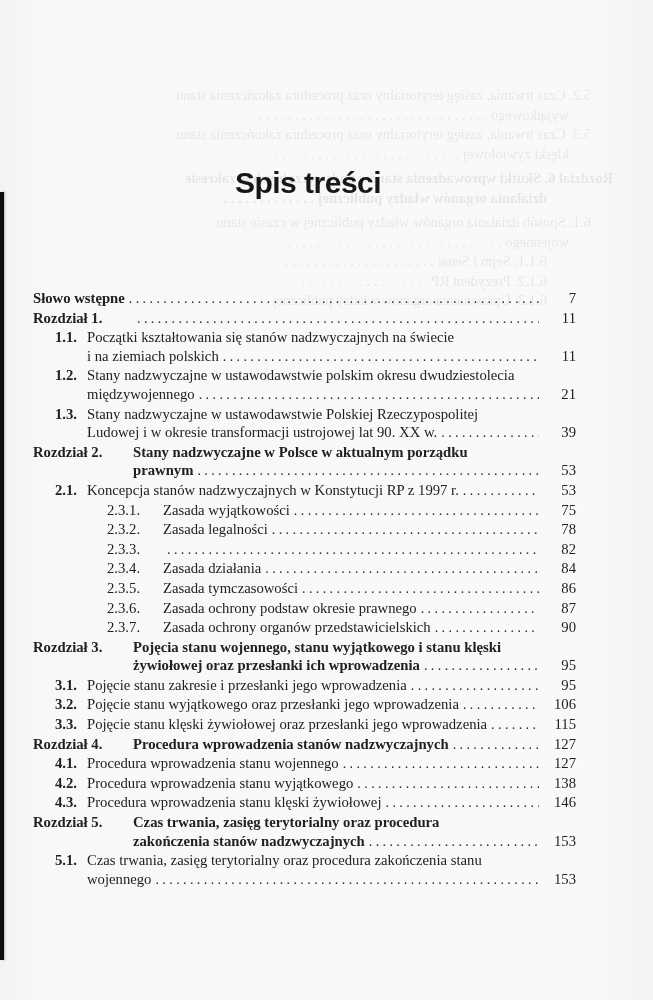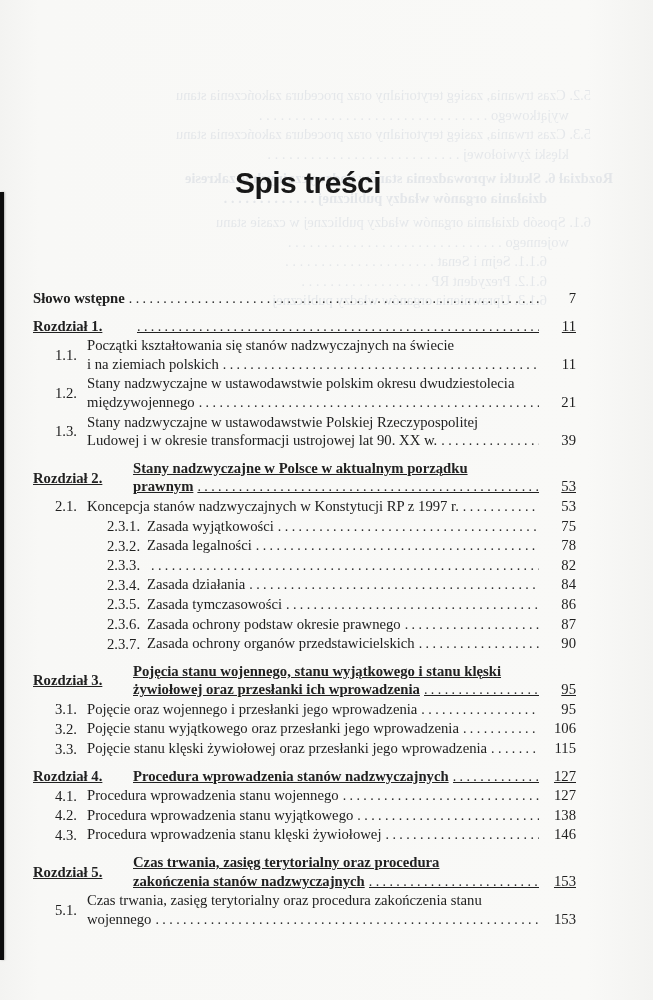--- a/index.html
+++ b/index.html
@@ -19,28 +19,28 @@
     position:absolute; top:166px; left:0; width:616px; margin:0;
     text-align:center;
     font-family:"Liberation Sans", sans-serif;
     font-size:30px; font-weight:700; letter-spacing:-0.5px;
     color:#171717;
   }
   .toc {
     position:absolute; left:33px; top:289px; width:543px;
     font-size:14.7px; line-height:18.6px;
   }
-  .entry { display:flex; align-items:center; }
+  .entry { display:flex; align-items:flex-start; }
   .entry .label { flex:0 0 auto; }
   .entry.front { font-weight:bold; }
-  .entry.chapter { margin-top:8px; font-weight:bold;text-decoration:underline; }
+  .entry.chapter { font-weight:bold; }
   .entry.chapter .label { width:100px; }
   .entry.section { padding-left:22px; }
-  .entry.section .label { width:32px; }
-  .entry.subsection { padding-left:74px; }
+  .entry.section .label { width:32px;font-weight:bold; }
+  .entry.subsection { padding-left:74px;gap:16px; }
   .entry.subsection .label { width:40px; }
   .body { flex:1 1 auto; min-width:0; }
   .line { display:flex; align-items:baseline; }
   .line .text { white-space:nowrap; flex:0 0 auto; }
   .dots {
     flex:1 1 auto; min-width:0; overflow:hidden; white-space:nowrap;
     margin:0 5px 0 4px; font-weight:normal; color:#2c2c2c;
   }
   .dots::after {
     content:"......................................................................................................................................";
@@ -238,21 +238,21 @@
             <span class="text">żywiołowej oraz przesłanki ich wprowadzenia</span>
             <span class="dots"></span>
             <span class="pagenum">95</span>
           </div>
         </div>
       </div>
       <div class="entry section">
         <span class="label">3.1.</span>
         <div class="body">
           <div class="line">
-            <span class="text">Pojęcie oraz wojennego i przesłanki jego wprowadzenia</span>
+            <span class="text">Pojęcie stanu zakresie i przesłanki jego wprowadzenia</span>
             <span class="dots"></span>
             <span class="pagenum">95</span>
           </div>
         </div>
       </div>
       <div class="entry section">
         <span class="label">3.2.</span>
         <div class="body">
           <div class="line">
             <span class="text">Pojęcie stanu wyjątkowego oraz przesłanki jego wprowadzenia</span>

